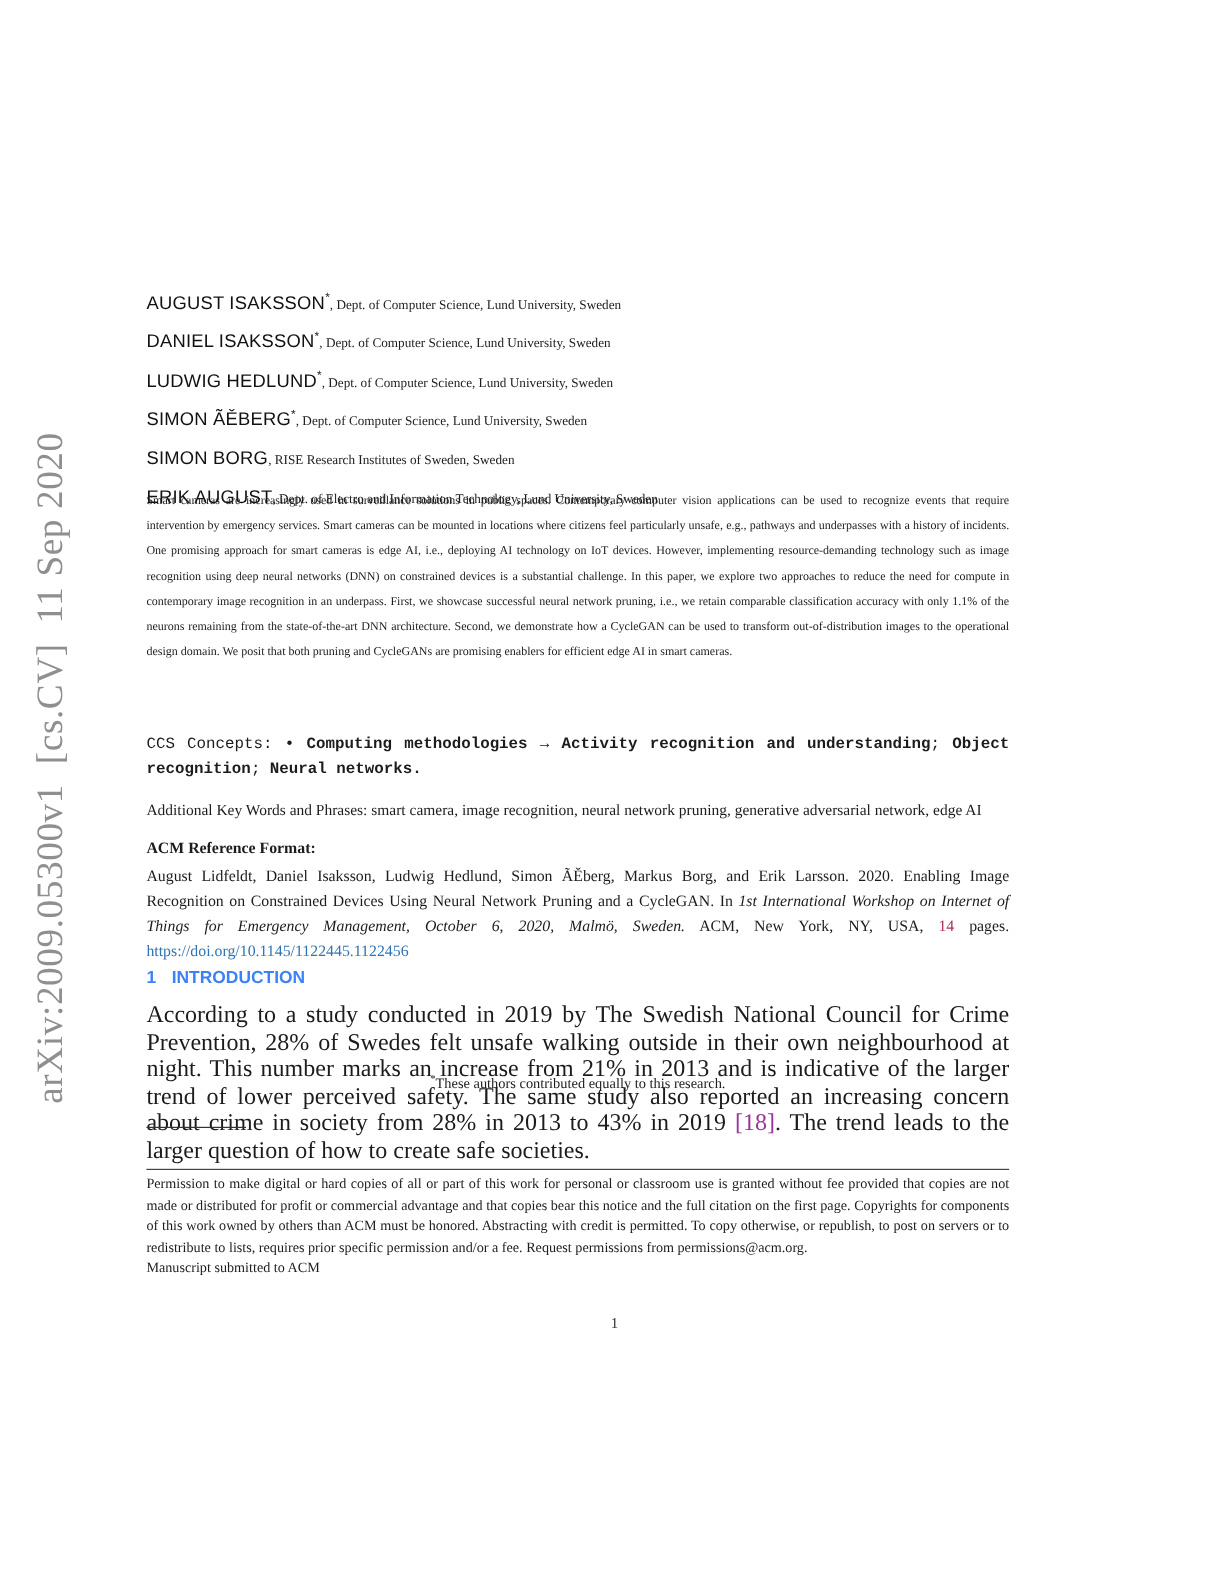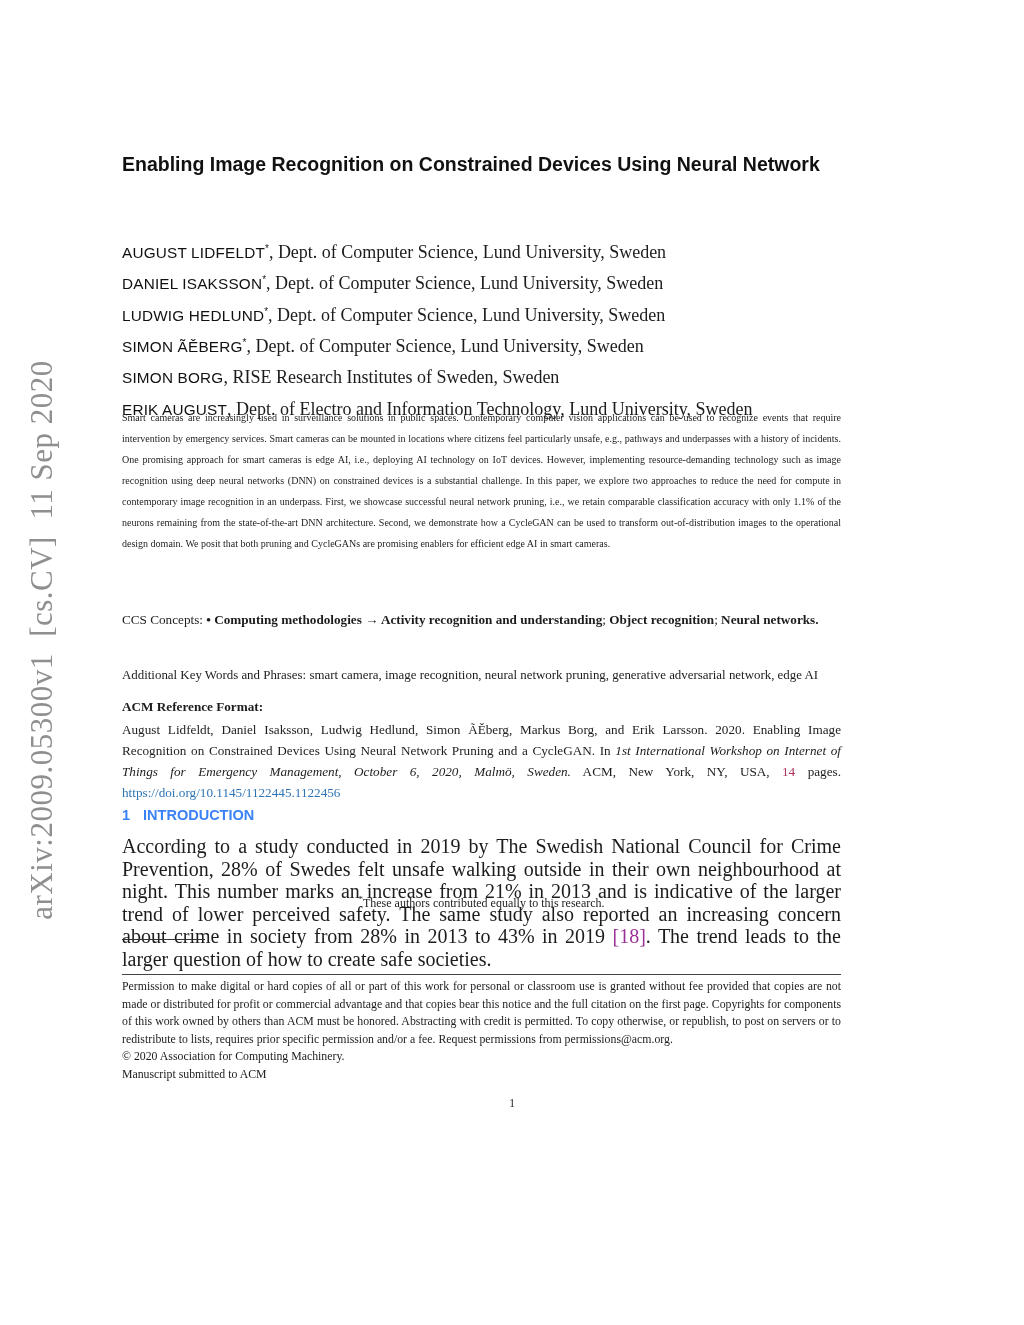--- a/index.html
+++ b/index.html
@@ -33,30 +33,30 @@
     font-weight: bold; font-size: 19.5px; line-height: 30px; color: #111;
   }
 
   .authors { position: absolute; top: 239px; left: 0; width: 719px; }
   .author-row { line-height: 20px; margin-bottom: 7px; }
   .author-name {
     font-family: "Liberation Sans", sans-serif;
     font-size: 15.3px; letter-spacing: 0.2px; color: #111;
   }
   .author-marker { font-family: "Liberation Sans", sans-serif; font-size: 10px; vertical-align: super; }
-  .author-affil { font-family: "Liberation Serif", serif; font-size: 18px; color: #1c1c1c; }
+  .author-affil { font-family: "Liberation Serif", serif; font-size: 11px; color: #1c1c1c; }
 
   .abstract {
     position: absolute; top: 407px; left: 0; width: 719px;
     font-size: 10px; line-height: 21px; text-align: justify;
   }
 
   .ccs {
     position: absolute; top: 609px; left: 0; width: 719px;
-    font-size: 13.2px; line-height: 21px; text-align: justify;
+    font-size: 13.2px; line-height: 21px; text-align: justify; font-family: Liberation Mono, monospace;
   }
   .ccs b, .acmref b { font-weight: bold; }
 
   .keywords {
     position: absolute; top: 665px; left: 0; width: 719px;
     font-size: 12.9px; line-height: 21px;
   }
 
   .acmref-heading {
     position: absolute; top: 699px; left: 0; width: 719px;
@@ -113,26 +113,25 @@
 
 <div class="page">
 
   <div class="watermark-box">
     <span>arXiv:2009.05300v1  [cs.CV]  11 Sep 2020</span>
   </div>
 
   <div class="content">
 
     <div class="paper-title">
-      <div>Enabling Image Recognition on Constrained Devices Using Neural Network</div>
     </div>
 
     <div class="authors">
       <div class="author-row">
-        <span class="author-name">AUGUST LIDFELDT</span><sup class="author-marker">*</sup><span class="author-affil">, Dept. of Computer Science, Lund University, Sweden</span>
+        <span class="author-name">AUGUST ISAKSSON</span><sup class="author-marker">*</sup><span class="author-affil">, Dept. of Computer Science, Lund University, Sweden</span>
       </div>
       <div class="author-row">
         <span class="author-name">DANIEL ISAKSSON</span><sup class="author-marker">*</sup><span class="author-affil">, Dept. of Computer Science, Lund University, Sweden</span>
       </div>
       <div class="author-row">
         <span class="author-name">LUDWIG HEDLUND</span><sup class="author-marker">*</sup><span class="author-affil">, Dept. of Computer Science, Lund University, Sweden</span>
       </div>
       <div class="author-row">
         <span class="author-name">SIMON ÃĚBERG</span><sup class="author-marker">*</sup><span class="author-affil">, Dept. of Computer Science, Lund University, Sweden</span>
       </div>
@@ -161,21 +160,20 @@
     <div class="intro-para"><span>According to a study conducted in 2019 by The Swedish National Council for Crime Prevention, 28% of Swedes felt unsafe walking outside in their own neighbourhood at night. This number marks an increase from 21% in 2013 and is indicative of the larger trend of lower perceived safety. The same study also reported an increasing concern about crime in society from 28% in 2013 to 43% in 2019 </span><a class="cite-link">[18]</a><span>. The trend leads to the larger question of how to create safe societies.</span></div>
 
     <div class="footnote-rule"></div>
 
     <div class="footnote"><sup>*</sup><span>These authors contributed equally to this research.</span></div>
 
     <div class="full-rule"></div>
 
     <div class="permission-block">
       <div class="permission-text">Permission to make digital or hard copies of all or part of this work for personal or classroom use is granted without fee provided that copies are not made or distributed for profit or commercial advantage and that copies bear this notice and the full citation on the first page. Copyrights for components of this work owned by others than ACM must be honored. Abstracting with credit is permitted. To copy otherwise, or republish, to post on servers or to redistribute to lists, requires prior specific permission and/or a fee. Request permissions from permissions@acm.org.</div>
-      <div>© 2020 Association for Computing Machinery.</div>
       <div>Manuscript submitted to ACM</div>
     </div>
 
   </div>
 
   <div class="page-number">1</div>
 
 </div>
 
 </body></html>

